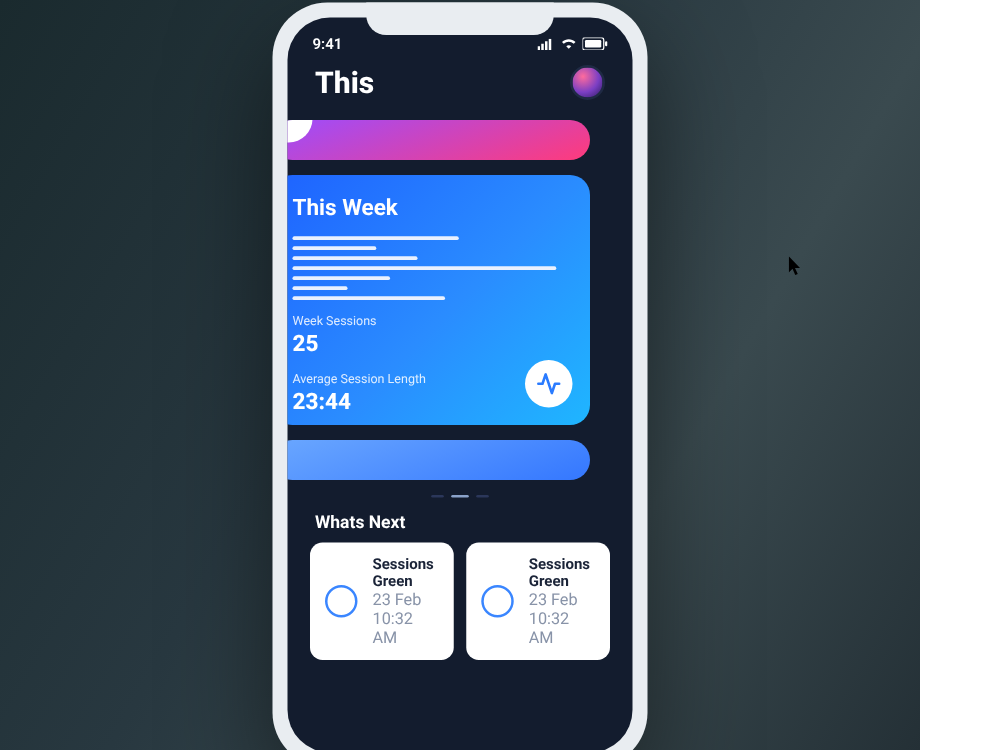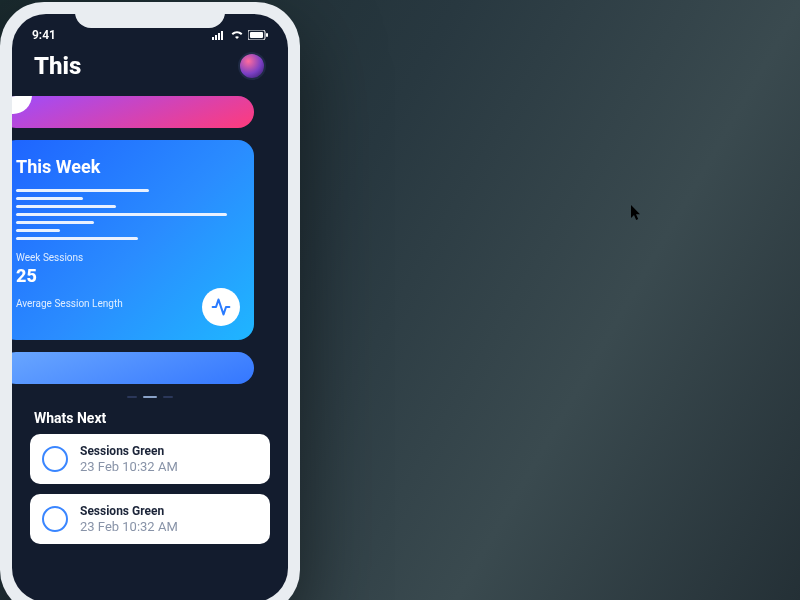--- a/index.html
+++ b/index.html
@@ -1,21 +1,21 @@
 <!DOCTYPE html>
 <html><head>
 <meta charset="utf-8">
 <style>
   * { box-sizing: border-box; margin: 0; padding: 0; }
   html, body { width: 800px; height: 600px; overflow: hidden; font-family: -apple-system, BlinkMacSystemFont, "Segoe UI", Roboto, sans-serif; }
   .stage {
-    width: 800px; height: 600px;
+    width: 736px; height: 600px;
     background: linear-gradient(120deg, #1a2a2e 0%, #283840 40%, #3a4a4f 70%, #243036 100%);
     position: relative;
-    display: flex; align-items: center; justify-content: flex-start;
+    display: flex; align-items: center; justify-content: center;
   }
   .cursor { position: absolute; top: 205px; left: 631px; font-size: 14px; color: #000; pointer-events: none; }
   
   .phone {
     width: 300px; height: 612px;
     background: #e9edf1;
     border-radius: 44px;
     padding: 12px;
     box-shadow: 0 30px 80px rgba(0,0,0,.5);
     position: relative;
@@ -103,21 +103,21 @@
   .next-peek { padding: 16px 4px; font-size: 18px; font-weight: 700; }
   .next .metric-label, .next .metric-value { padding-left: 2px; white-space: nowrap; overflow: hidden; }
   .nextbars { display:flex; gap:3px; align-items:flex-end; height:30px; margin-top:14px; margin-left:2px;}
   .nextbars div { width:2px; background:#e9f1ff; border-radius:1px;}
   
   .pager { display: flex; gap: 6px; justify-content: center; margin-top: 12px; }
   .pager span { width: 10px; height: 2px; border-radius: 1px; background: #2b375a; }
   .pager span.active { background: #8aa2c9; width: 14px; }
   
   .section-title { font-size: 14px; font-weight: 700; padding: 12px 22px 8px 22px; }
-  .list { padding: 0 18px; display: flex; flex-direction: column; gap: 10px; }
+  .list { padding: 0 18px; display: flex; flex-direction: row; gap: 10px; }
   .item {
     background: #fff; border-radius: 10px;
     display: flex; align-items: center; gap: 12px;
     padding: 10px 12px;
     color: #1b2438;
   }
   .ring {
     width: 26px; height: 26px; border-radius: 50%;
     border: 2px solid #3a86ff; flex: 0 0 auto;
   }
@@ -177,20 +177,21 @@
             <div class="bar" style="width:30%"></div>
             <div class="bar" style="width:45%"></div>
             <div class="bar" style="width:95%"></div>
             <div class="bar" style="width:35%"></div>
             <div class="bar" style="width:20%"></div>
             <div class="bar" style="width:55%"></div>
           </div>
           <div class="metric-label">Week Sessions</div>
           <div class="metric-value">25</div>
           <div class="metric-label">Average Session Length</div>
+          <div class="metric-value">23:44</div>
           <div class="fab">
             <svg width="20" height="20" viewBox="0 0 24 24" fill="none" stroke-width="2.5" stroke-linecap="round" stroke-linejoin="round">
                 <polyline points="22 12 18 12 15 21 9 3 6 12 2 12"></polyline>
               </svg>
           </div>
         </div>
 
         <div class="card next">
           <div class="next-peek">T</div>
           <div class="nextbars">

